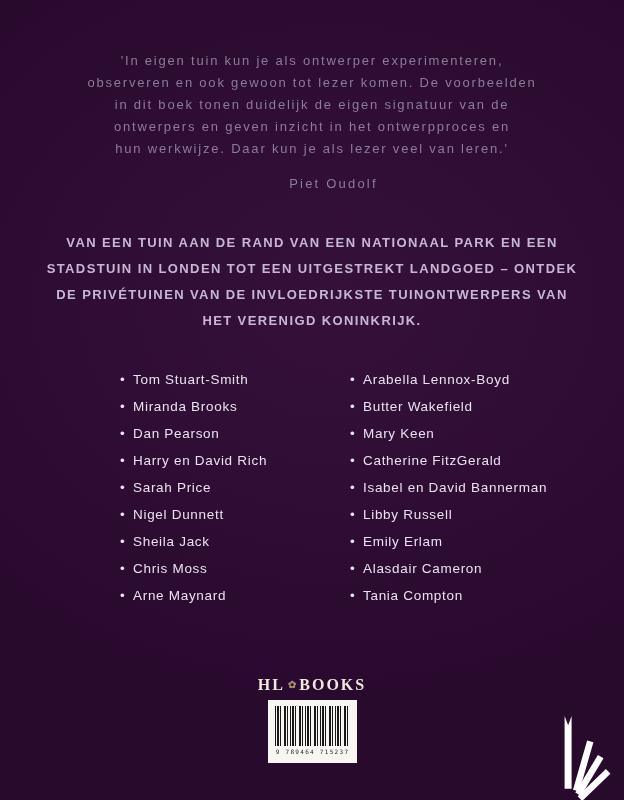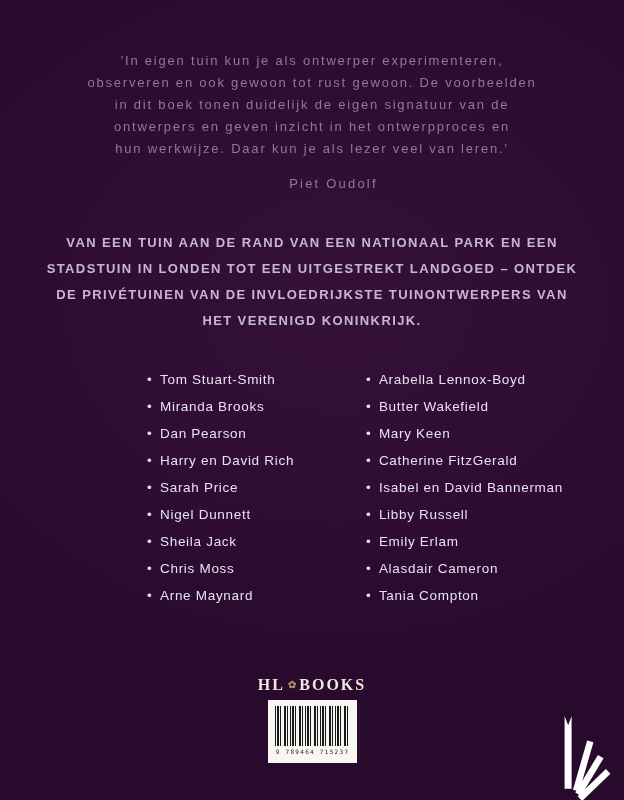--- a/index.html
+++ b/index.html
@@ -14,21 +14,21 @@
   
   .quote-block{top:50px;color:#8c7c97;font-size:13px;letter-spacing:1.8px;}
   .quote-line{line-height:22px;white-space:nowrap;}
   .quote-attribution{margin-top:15px;line-height:18px;letter-spacing:2.2px;padding-left:43px;}
   
   .blurb-block{top:230px;color:#c7b7d3;font-size:13px;letter-spacing:1.4px;font-weight:bold;}
   .blurb-line{line-height:26px;white-space:nowrap;}
   
   .designers{position:absolute;top:366px;left:0;right:0;display:flex;}
   .designer-col{box-sizing:border-box;}
-  .designer-col.left{width:312px;padding-left:120px;margin-left:27px;}
+  .designer-col.left{width:312px;padding-left:120px;}
   .designer-col.right{width:312px;padding-left:38px;}
   .designer-item{
     color:#e9e2f0;font-size:13.5px;letter-spacing:0.7px;
     line-height:27px;white-space:nowrap;
   }
   .bullet{display:inline-block;width:13px;color:#e9e2f0;}
   
   .publisher{top:676px;color:#efe8dc;font-family:"Liberation Serif", serif;
     font-weight:bold;font-size:16px;letter-spacing:2px;}
   .publisher .flower{color:#a8906c;font-size:10px;vertical-align:2px;letter-spacing:0;padding:0 3px;}
@@ -51,21 +51,21 @@
   
   .falling-books{position:absolute;left:550px;top:688px;width:74px;height:112px;}
 </style>
 </head>
 <body>
 
 <div class="cover">
 
   <div class="centered quote-block">
     <div class="quote-line">'In eigen tuin kun je als ontwerper experimenteren,</div>
-    <div class="quote-line">observeren en ook gewoon tot rust gewoon. De voorbeelden</div>
+    <div class="quote-line">observeren en ook gewoon tot lezer komen. De voorbeelden</div>
     <div class="quote-line">in dit boek tonen duidelijk de eigen signatuur van de</div>
     <div class="quote-line">ontwerpers en geven inzicht in het ontwerpproces en</div>
     <div class="quote-line">hun werkwijze. Daar kun je als lezer veel van leren.'</div>
     <div class="quote-attribution">Piet Oudolf</div>
   </div>
 
   <div class="centered blurb-block">
     <div class="blurb-line">VAN EEN TUIN AAN DE RAND VAN EEN NATIONAAL PARK EN EEN</div>
     <div class="blurb-line">STADSTUIN IN LONDEN TOT EEN UITGESTREKT LANDGOED – ONTDEK</div>
     <div class="blurb-line">DE PRIVÉTUINEN VAN DE INVLOEDRIJKSTE TUINONTWERPERS VAN</div>

